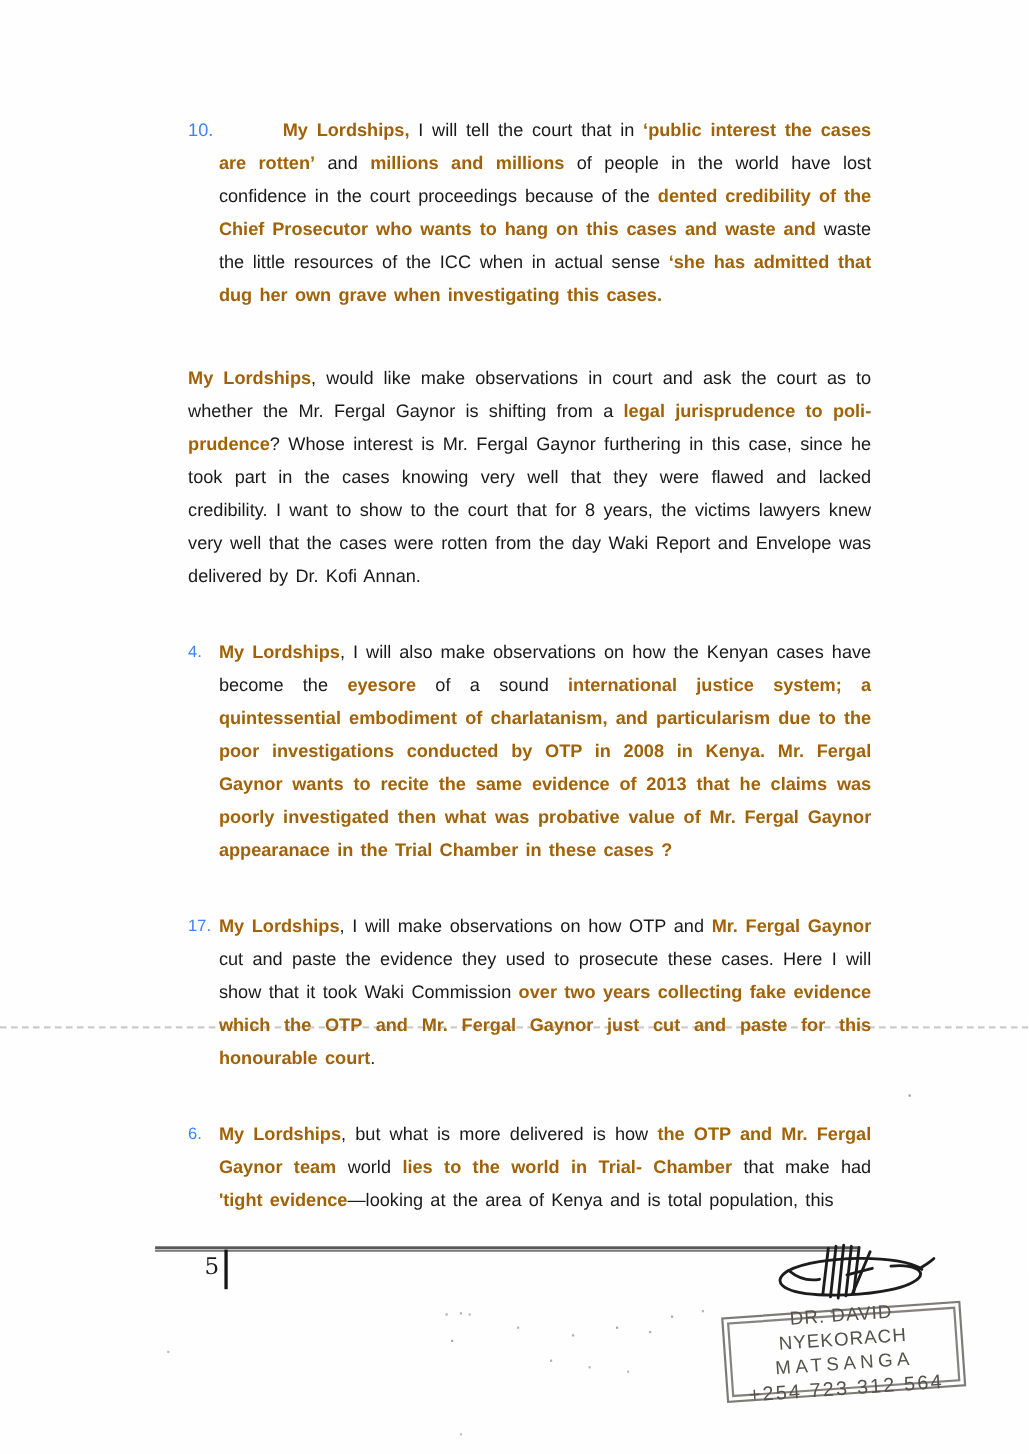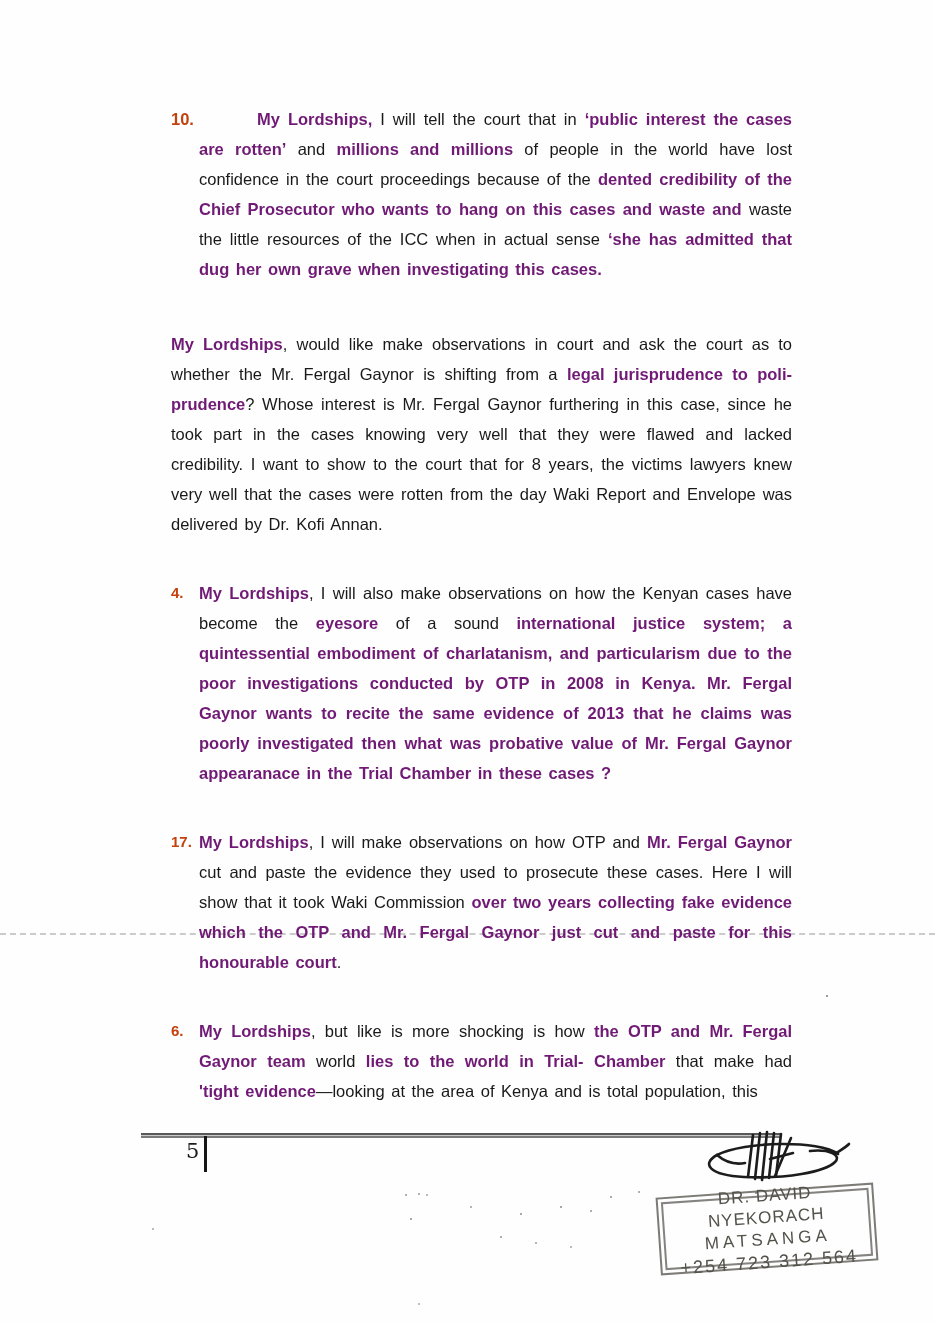--- a/index.html
+++ b/index.html
@@ -31,31 +31,31 @@
     display: flex;
     margin: 0 0 39px 0;
     font-size: 16.5px;
     line-height: 30px;
     word-spacing: 2px;
   }
   .para.p10 { margin-bottom: 45px; }
   .num {
     flex: 0 0 28px;
     width: 28px;
-    font-weight: 700;
+    font-weight: 400;
     font-size: 15px;
-    color: #c2410c;
+    color: #3b82f6;
   }
   .para.p10 .num { font-size: 16.5px; }
   .pbody {
     flex: 1;
     text-align: justify;
   }
   .pbody.first-indent { text-indent: 58px; }
-  .pbody .b { font-weight: 700; color: #701a75; }
+  .pbody .b { font-weight: 700; color: #a16207; }
   
   .footer-rule {
     position: absolute;
     left: 141px; top: 1133px;
     width: 640px; height: 5px;
     background: linear-gradient(to bottom, #585858 0 2px, #c9c9c9 2px 3px, #7a7a7a 3px 5px);
     z-index: 1;
   }
   .page-num {
     position: absolute;
@@ -142,21 +142,21 @@
       <div class="pbody"><span class="b">My Lordships</span><span>, I will also make observations on how the Kenyan cases have become the </span><span class="b">eyesore</span><span> of a sound </span><span class="b">international justice system; a quintessential embodiment of charlatanism, and particularism due to the poor investigations conducted by OTP in 2008 in Kenya. Mr. Fergal Gaynor wants to recite the same evidence of 2013 that he claims was poorly investigated then what was probative value of Mr. Fergal Gaynor appearanace in the Trial Chamber in these cases ?</span></div>
     </div>
 
     <div class="para">
       <span class="num">17.</span>
       <div class="pbody"><span class="b">My Lordships</span><span>, I will make observations on how OTP and </span><span class="b">Mr. Fergal Gaynor</span><span> cut and paste the evidence they used to prosecute these cases. Here I will show that it took Waki Commission </span><span class="b">over two years collecting fake evidence which the OTP and Mr. Fergal Gaynor just cut and paste for this honourable court</span><span>.</span></div>
     </div>
 
     <div class="para">
       <span class="num">6.</span>
-      <div class="pbody"><span class="b">My Lordships</span><span>, but like is more shocking is how </span><span class="b">the OTP and Mr. Fergal Gaynor team</span><span> world </span><span class="b">lies to the world in Trial- Chamber</span><span> that make had </span><span class="b">'tight evidence</span><span>—looking at the area of Kenya and is total population, this</span></div>
+      <div class="pbody"><span class="b">My Lordships</span><span>, but what is more delivered is how </span><span class="b">the OTP and Mr. Fergal Gaynor team</span><span> world </span><span class="b">lies to the world in Trial- Chamber</span><span> that make had </span><span class="b">'tight evidence</span><span>—looking at the area of Kenya and is total population, this</span></div>
     </div>
 
   </div>
 
   <div class="footer-rule"></div>
   <span class="page-num">5</span>
   <span class="page-num-bar"></span>
 
   <svg class="signature" viewBox="0 0 155 70" fill="none" stroke="#1c1c1c" stroke-width="2.6" stroke-linecap="round">
     <path d="M140 30 C 122 16, 46 17, 19 31 C 3 40, 11 51, 46 53 C 88 55, 127 48, 137 38 C 144 31, 131 25, 112 27"></path>

